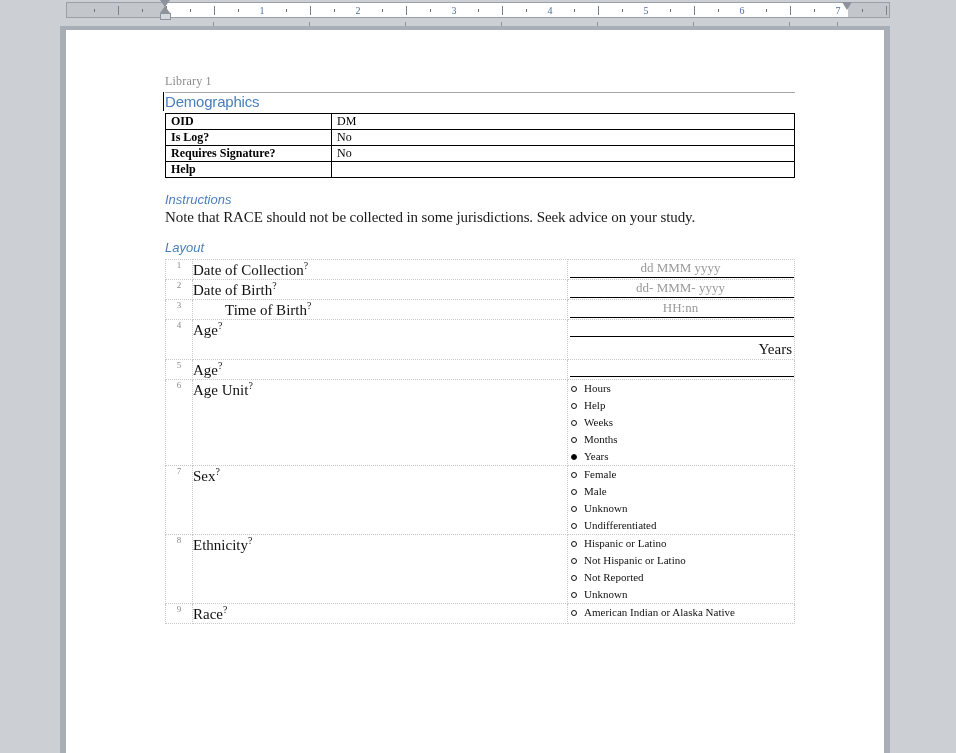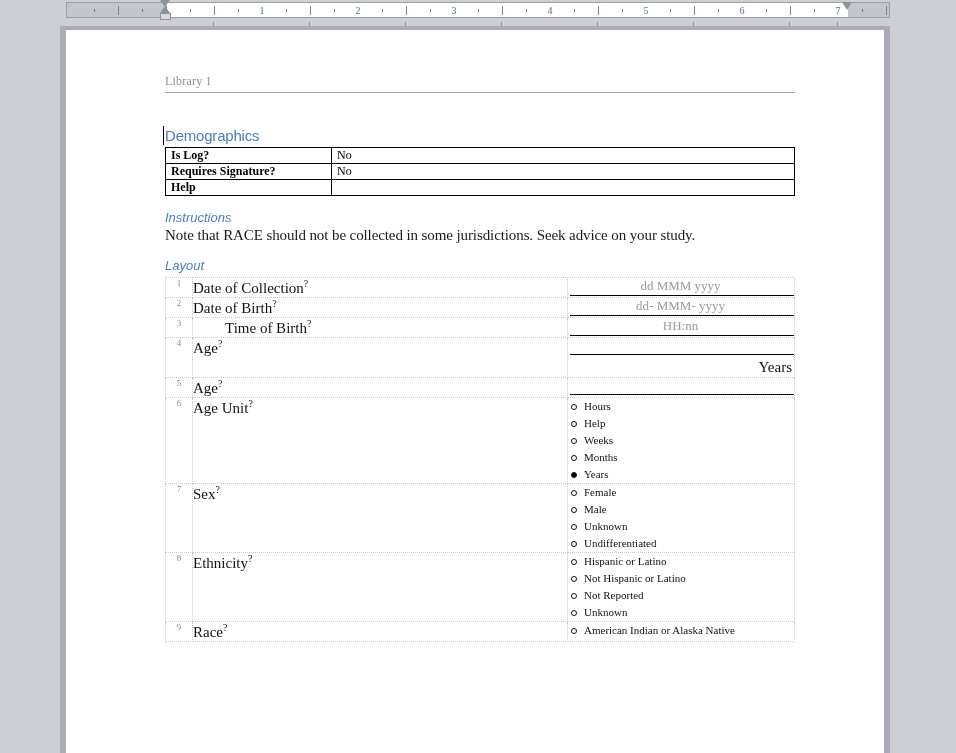--- a/index.html
+++ b/index.html
@@ -133,21 +133,20 @@
     letter-spacing: 0.2px;
   }
 
   
   .h-form {
     position: relative;
     font-family: "Liberation Sans", sans-serif;
     font-size: 15px;
     font-weight: 400;
     color: #4a7ebb;
-    margin-top: 34px;
     margin-bottom: 3px;
     letter-spacing: -0.2px;
   }
   .caret {
     position: absolute;
     left: -2px; top: -1px;
     width: 1px; height: 19px;
     background: #000;
   }
   .h-sub {
@@ -355,20 +354,24 @@
     <div class="doc-header">Library 1</div>
 
     <div class="h-form">
       <span class="caret"></span>
       <span>Demographics</span>
     </div>
 
     <table class="meta">
       <tbody id="meta-body">
           <tr>
+            <td class="key">OID</td>
+            <td class="val">DM</td>
+          </tr>
+          <tr>
             <td class="key">Is Log?</td>
             <td class="val">No</td>
           </tr>
           <tr>
             <td class="key">Requires Signature?</td>
             <td class="val">No</td>
           </tr>
           <tr>
             <td class="key">Help</td>
             <td class="val"></td>

